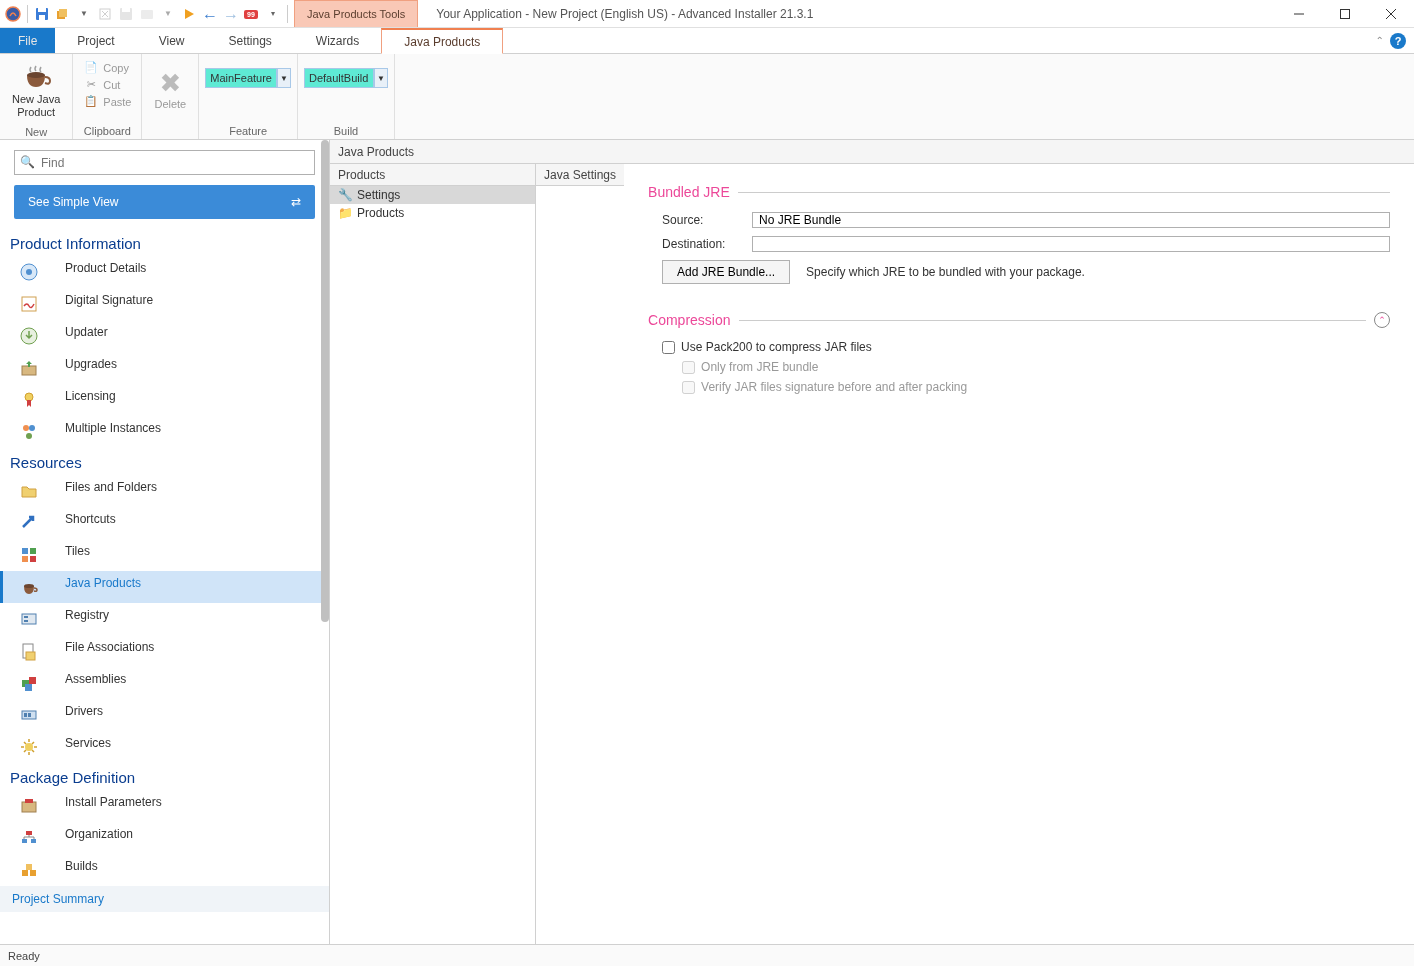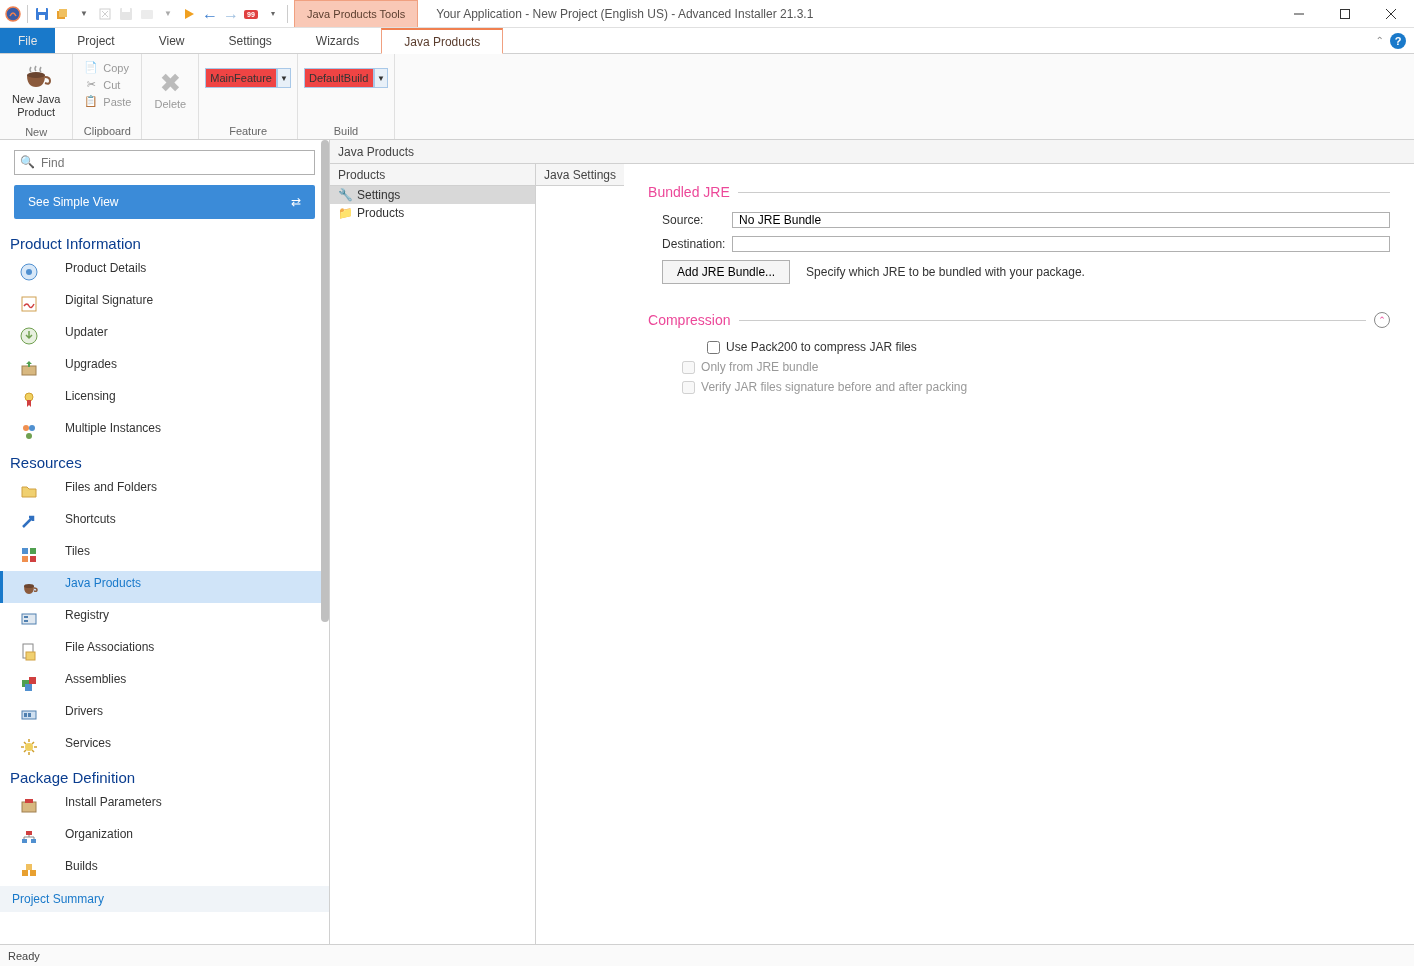--- a/index.html
+++ b/index.html
@@ -27,21 +27,21 @@
 .ribbon { height: 86px; background: #fafafa; border-bottom: 1px solid #d0d0d0; display: flex; }
 .ribbon-group { border-right: 1px solid #e0e0e0; padding: 4px 6px 0 6px; display: flex; flex-direction: column; }
 .ribbon-group-content { flex: 1; display: flex; align-items: flex-start; gap: 4px; }
 .ribbon-group-label { text-align: center; font-size: 11px; color: #666; padding: 2px 0; }
 .rb-big { display: flex; flex-direction: column; align-items: center; justify-content: center; padding: 2px 6px; cursor: pointer; height: 66px; }
 .rb-big-icon { font-size: 26px; line-height: 1; }
 .rb-big-label { font-size: 11px; text-align: center; line-height: 1.2; margin-top: 2px; }
 .rb-small-col { display: flex; flex-direction: column; gap: 2px; padding-top: 2px; }
 .rb-small { display: flex; align-items: center; gap: 4px; padding: 1px 4px; cursor: pointer; color: #999; font-size: 11px; }
 .rb-small-icon { width: 16px; text-align: center; }
-.rb-combo { border: 1px solid #a8c8e8; background: #ef4444; height: 20px; display: flex; align-items: center; padding: 0 4px; font-size: 11px; min-width: 70px; margin-top: 10px; }
+.rb-combo { border: 1px solid #a8c8e8; background: #5eead4; height: 20px; display: flex; align-items: center; padding: 0 4px; font-size: 11px; min-width: 70px; margin-top: 10px; }
 .rb-combo-drop { border: 1px solid #a8c8e8; background: #e8f0f8; height: 20px; width: 14px; display: flex; align-items: center; justify-content: center; font-size: 8px; margin-top: 10px; }
 
 
 .main { display: flex; height: calc(100% - 28px - 26px - 86px - 22px); }
 
 
 .left-nav { width: 330px; border-right: 1px solid #d0d0d0; display: flex; flex-direction: column; overflow-y: auto; position: relative; }
 .left-nav-thumb { position: absolute; right: 0; top: 0; width: 8px; height: 60%; background: #c0c0c0; border-radius: 4px; }
 .search-wrap { padding: 10px 14px 6px 14px; }
 .search-input { width: 100%; height: 25px; border: 1px solid #b0b0b0; padding: 0 8px 0 26px; font-size: 12px; background: #fff; }
@@ -62,26 +62,26 @@
 .panel-header { height: 22px; background: #f5f5f5; border-bottom: 1px solid #d0d0d0; padding: 0 8px; display: flex; align-items: center; font-size: 12px; color: #444; }
 .tree-item { display: flex; align-items: center; gap: 5px; padding: 2px 8px; font-size: 12px; cursor: pointer; }
 .tree-item.selected { background: #d8d8d8; }
 .tree-icon { width: 14px; text-align: center; font-size: 12px; }
 
 
 .form-panel { flex: 1; padding: 20px 24px; overflow: auto; }
 .section-header { color: #ec4899; font-size: 14px; display: flex; align-items: center; gap: 8px; margin-bottom: 12px; }
 .section-header .line { flex: 1; height: 1px; background: #ccc; }
 .collapse-btn { width: 16px; height: 16px; border: 1px solid #888; border-radius: 50%; display: flex; align-items: center; justify-content: center; font-size: 9px; cursor: pointer; }
-.form-row { display: flex; align-items: center; margin-bottom: 8px; gap: 0; }
+.form-row { display: flex; align-items: center; margin-bottom: 8px; gap: 20px; }
 .form-label { width: 70px; font-size: 12px; color: #333; }
 .form-input { flex: 1; height: 16px; border: 1px solid #b0b0b0; padding: 0 6px; font-size: 12px; background: #fff; }
 .form-btn { height: 24px; padding: 0 14px; border: 1px solid #b0b0b0; background: #f5f5f5; border-radius: 0; font-size: 12px; cursor: pointer; }
 .hint-text { font-size: 12px; color: #333; }
-.checkbox-row { display: flex; align-items: center; gap: 6px; font-size: 12px; margin-bottom: 6px; margin-left: 45px; }
+.checkbox-row { display: flex; align-items: center; gap: 6px; font-size: 12px; margin-bottom: 6px; }
 .checkbox-row.sub { margin-left: 20px; color: #999; }
 .checkbox-row input { width: 13px; height: 13px; }
 
 
 .status-bar { height: 22px; border-top: 1px solid #d0d0d0; display: flex; align-items: center; padding: 0 8px; font-size: 11px; color: #444; background: #fafafa; }
 
 svg { display: block; }
 </style>
 </head>
 <body>

